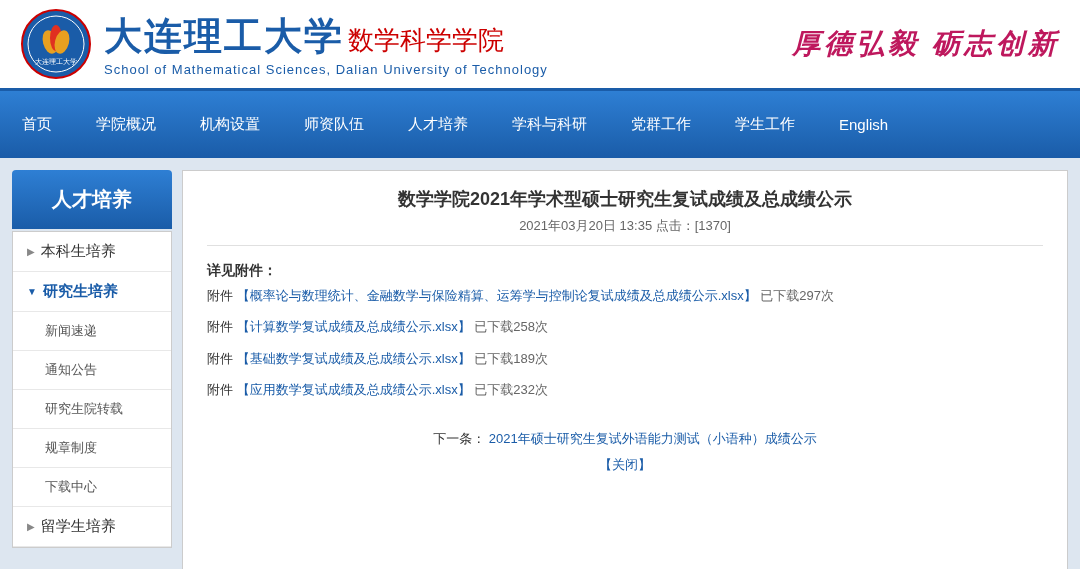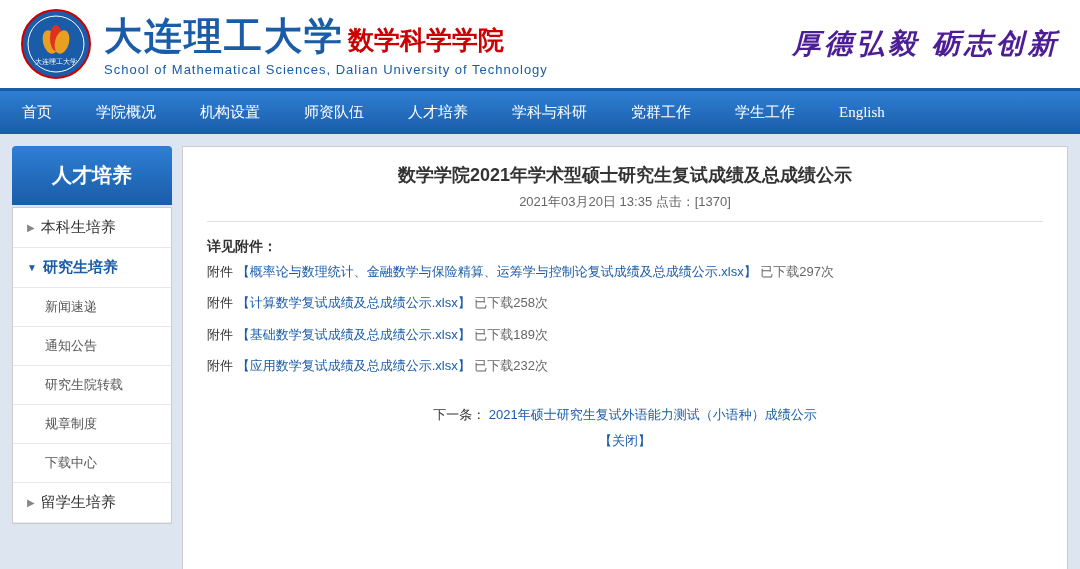--- a/index.html
+++ b/index.html
@@ -4,26 +4,26 @@
   <style>
     * { margin: 0; padding: 0; box-sizing: border-box; }
     body { font-family: "Microsoft YaHei", SimHei, Arial, sans-serif; font-size: 14px; background: #e8eef5; width: 1080px; }
 
     
     .header { background: white; display: flex; align-items: center; padding: 8px 20px; border-bottom: 3px solid #1a5ca8; }
     .logo-area { display: flex; align-items: center; gap: 12px; }
     .logo-text-area { display: flex; flex-direction: column; }
     .logo-main { font-size: 38px; font-weight: bold; color: #1a5ca8; letter-spacing: 2px; }
     .logo-sub { font-size: 13px; color: #1a5ca8; letter-spacing: 1px; }
-    .logo-math { font-size: 26px; font-weight: bold; color: #c00; margin-left: 4px; }
-    .slogan { margin-left: auto; font-size: 28px; color: #4c1d95; font-weight: bold; letter-spacing: 4px; font-style: italic; }
+    .logo-math { font-size: 26px; font-weight: normal; color: #c00; margin-left: 4px; }
+    .slogan { margin-left: auto; font-size: 28px; color: #be185d; font-weight: bold; letter-spacing: 4px; font-style: italic; }
 
     
     .nav { background: linear-gradient(to bottom, #2e7fd4, #1a5ca8); display: flex; align-items: stretch; }
-    .nav-item { color: white; padding: 12px 22px; font-size: 15px; cursor: pointer; text-decoration: none; white-space: nowrap; display: flex; align-items: center; font-family: Liberation Serif, serif; }
+    .nav-item { color: white; padding: 24px 22px; font-size: 15px; cursor: pointer; text-decoration: none; white-space: nowrap; display: flex; align-items: center; }
 
     
     .main-layout { display: flex; gap: 0; padding: 12px; background: #dde6f0; min-height: 450px; }
 
     
     .sidebar { width: 160px; flex-shrink: 0; }
     .sidebar-title { background: linear-gradient(to bottom, #2e7fd4, #1a5ca8); color: white; text-align: center; padding: 16px 10px; font-size: 20px; font-weight: bold; border-radius: 4px 4px 0 0; margin-bottom: 2px; }
     .sidebar-menu { background: white; border: 1px solid #ccc; }
     .sidebar-item { padding: 10px 14px; font-size: 14px; cursor: pointer; border-bottom: 1px solid #e8e8e8; display: flex; align-items: center; gap: 6px; }
     .sidebar-item.top-level { font-size: 15px; color: #333; font-weight: normal; }

